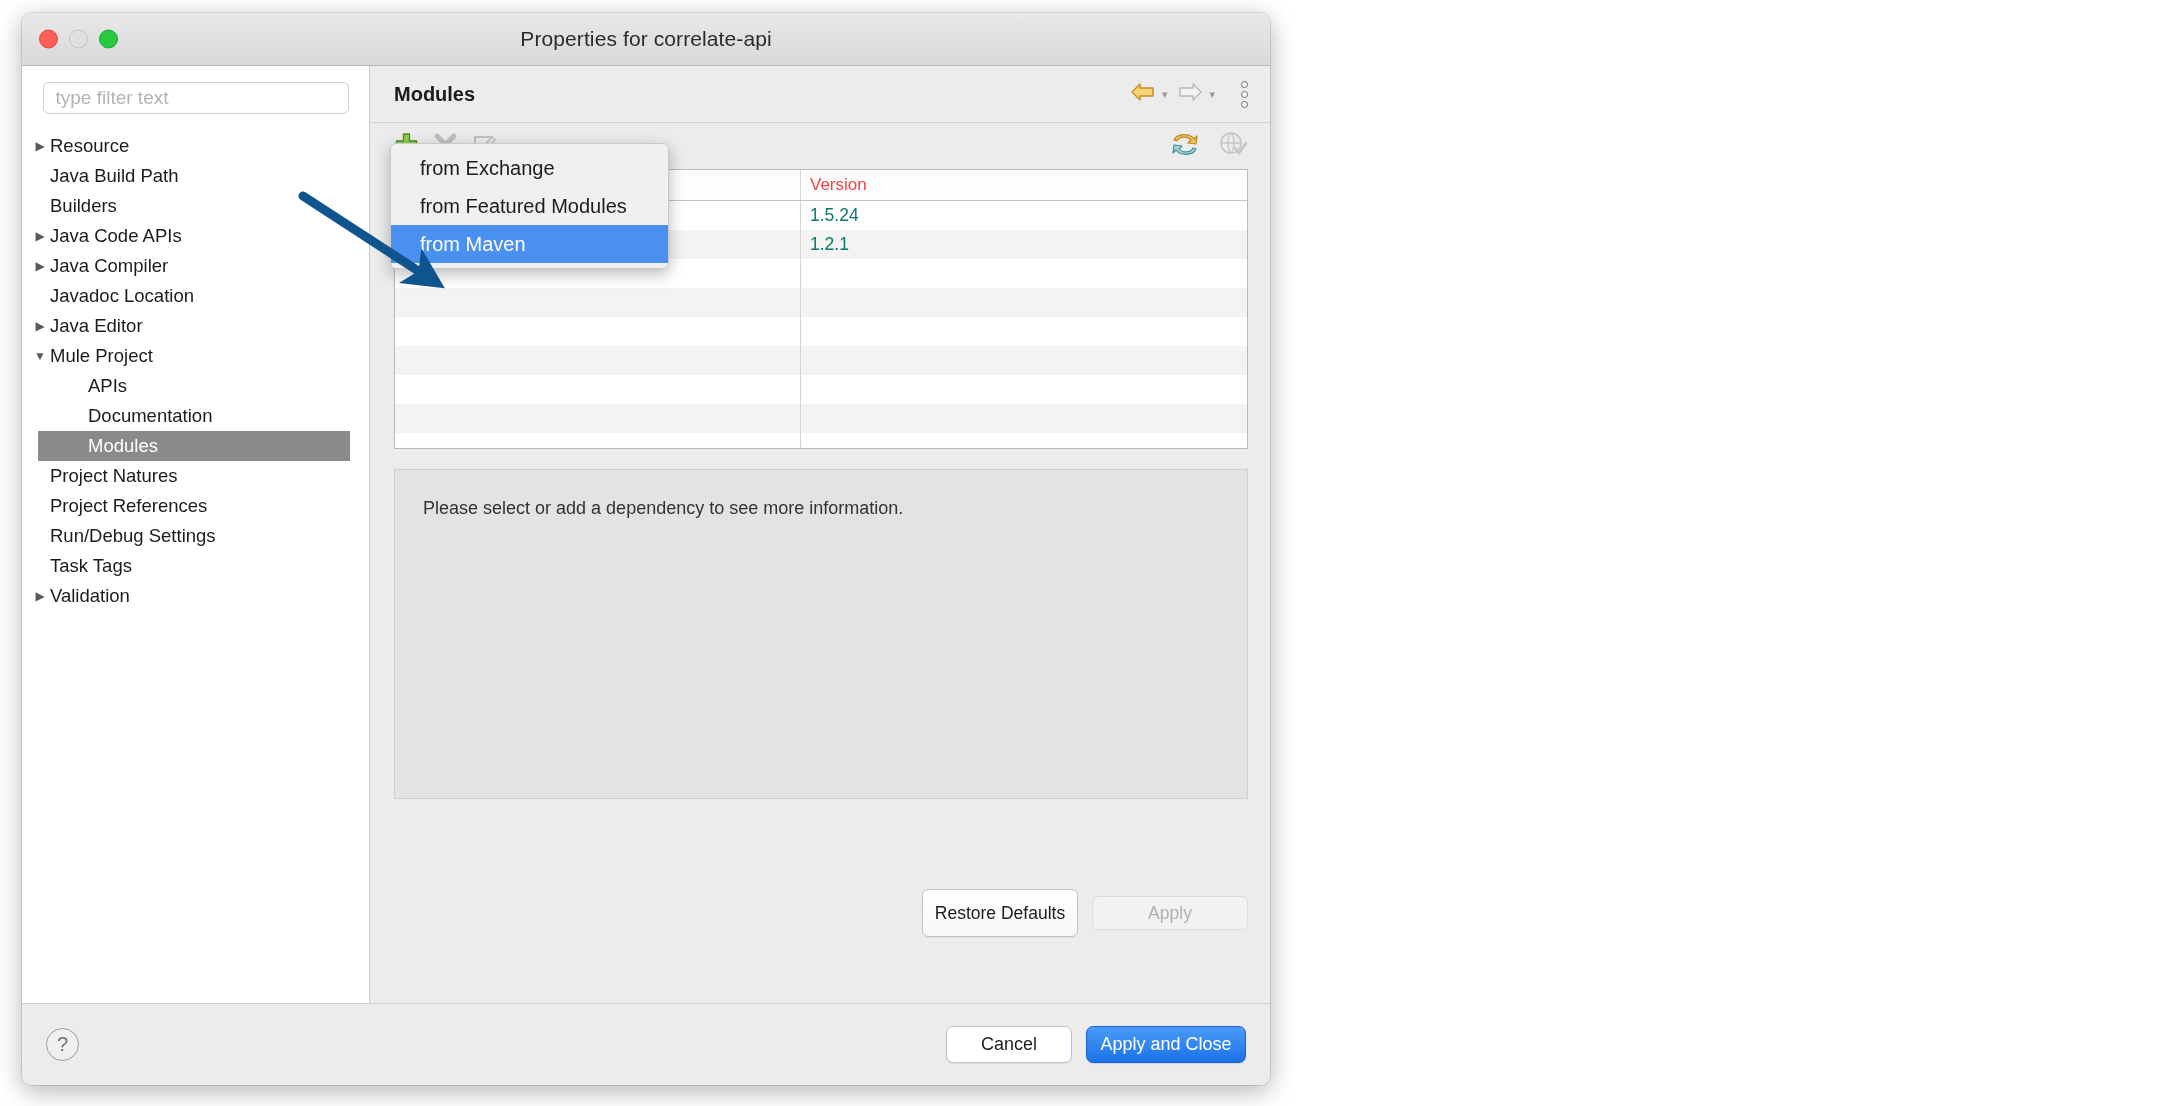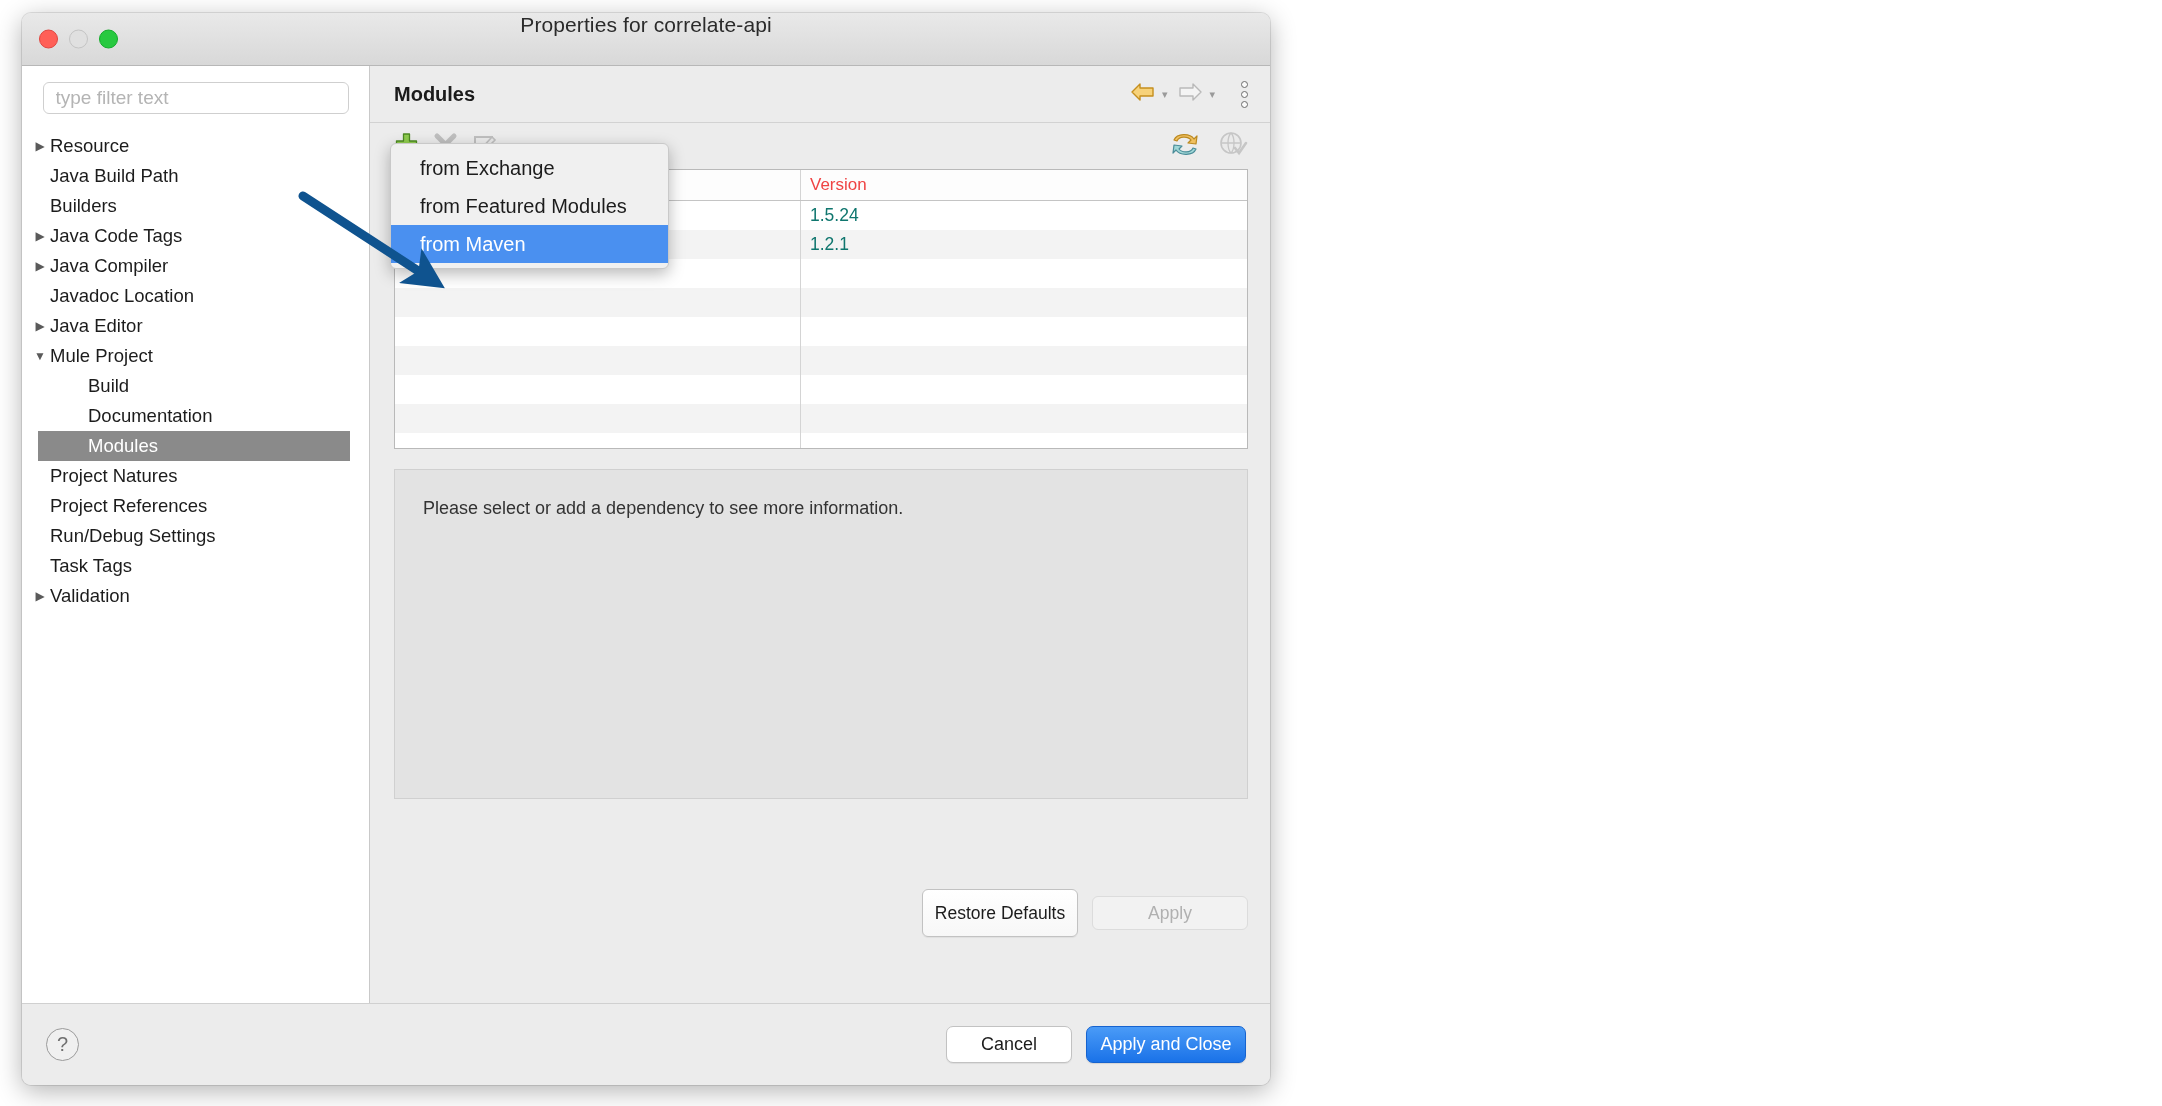--- a/index.html
+++ b/index.html
@@ -24,21 +24,21 @@
   }
 
   
   #titlebar {
     position: relative;
     height: 52px;
     flex: 0 0 52px;
     background: linear-gradient(180deg,#e9e9e9 0%,#d8d8d8 100%);
     border-bottom: 1px solid #b7b7b7;
     display: flex;
-    align-items: flex-start;
+    align-items: center;
   }
   .traffic {
     position: absolute;
     left: 17px; top: 50%;
     transform: translateY(-50%);
     display: flex; gap: 11px;
   }
   .light {
     width: 19px; height: 19px;
     border-radius: 50%;
@@ -365,40 +365,40 @@
           <div class="tree-item lvl0">
             <span class="twisty"></span>
             <span>Java Build Path</span>
           </div>
           <div class="tree-item lvl0">
             <span class="twisty"></span>
             <span>Builders</span>
           </div>
           <div class="tree-item lvl0">
             <span class="twisty">▶</span>
-            <span>Java Code Tags</span>
+            <span>Java Code APIs</span>
           </div>
           <div class="tree-item lvl0">
             <span class="twisty">▶</span>
             <span>Java Compiler</span>
           </div>
           <div class="tree-item lvl0">
             <span class="twisty"></span>
             <span>Javadoc Location</span>
           </div>
           <div class="tree-item lvl0">
             <span class="twisty">▶</span>
             <span>Java Editor</span>
           </div>
           <div class="tree-item lvl0">
             <span class="twisty">▼</span>
             <span>Mule Project</span>
           </div>
           <div class="tree-item lvl1">
-            <span>Build</span>
+            <span>APIs</span>
           </div>
           <div class="tree-item lvl1">
             <span>Documentation</span>
           </div>
           <div class="tree-item lvl1 selected">
             <span>Modules</span>
           </div>
           <div class="tree-item lvl0">
             <span class="twisty"></span>
             <span>Project Natures</span>

